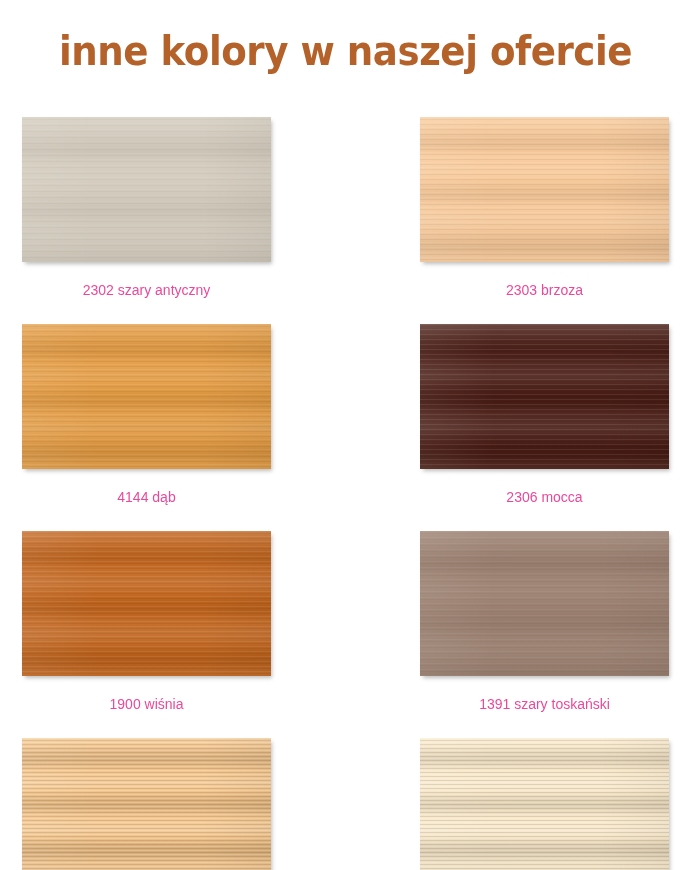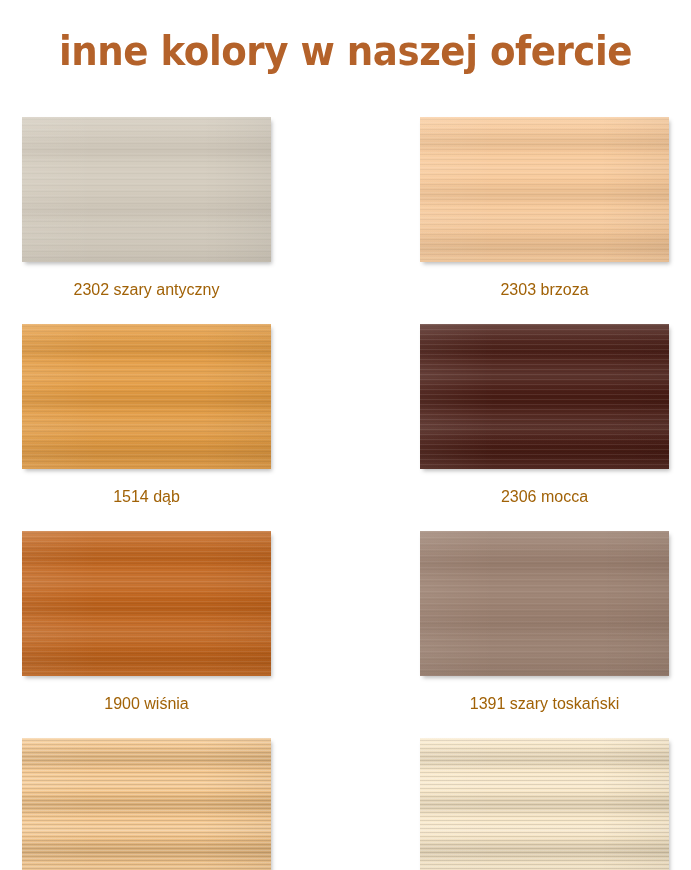--- a/index.html
+++ b/index.html
@@ -171,23 +171,23 @@
         rgba(0,0,0,0.035) 34px,
         rgba(255,255,255,0.03) 46px,
         rgba(255,255,255,0.06) 60px
       );
   }
 
   .caption {
     width: 249px;
     text-align: center;
     font-family: "Liberation Sans", sans-serif;
-    font-size: 16px;
+    font-size: 14px;
     line-height: 20px;
-    color: #a16207;
+    color: #ec4899;
     padding-top: 18px;
     padding-bottom: 24px;
     white-space: nowrap;
   }
 </style>
 </head>
 <body>
 
 <div class="page">
 
@@ -209,21 +209,21 @@
           <div class="sheen"></div>
         </div>
         <div class="caption">2303 brzoza</div>
       </div>
       <div class="cell left" style="grid-row: 2;">
         <div class="swatch" style="background: rgb(227, 155, 66);">
           <div class="bands"></div>
           <div class="grain"></div>
           <div class="sheen"></div>
         </div>
-        <div class="caption">1514 dąb</div>
+        <div class="caption">4144 dąb</div>
       </div>
       <div class="cell right" style="grid-row: 2;">
         <div class="swatch" style="background: rgb(74, 29, 21);">
           <div class="bands"></div>
           <div class="grain"></div>
           <div class="sheen"></div>
         </div>
         <div class="caption">2306 mocca</div>
       </div>
       <div class="cell left" style="grid-row: 3;">

